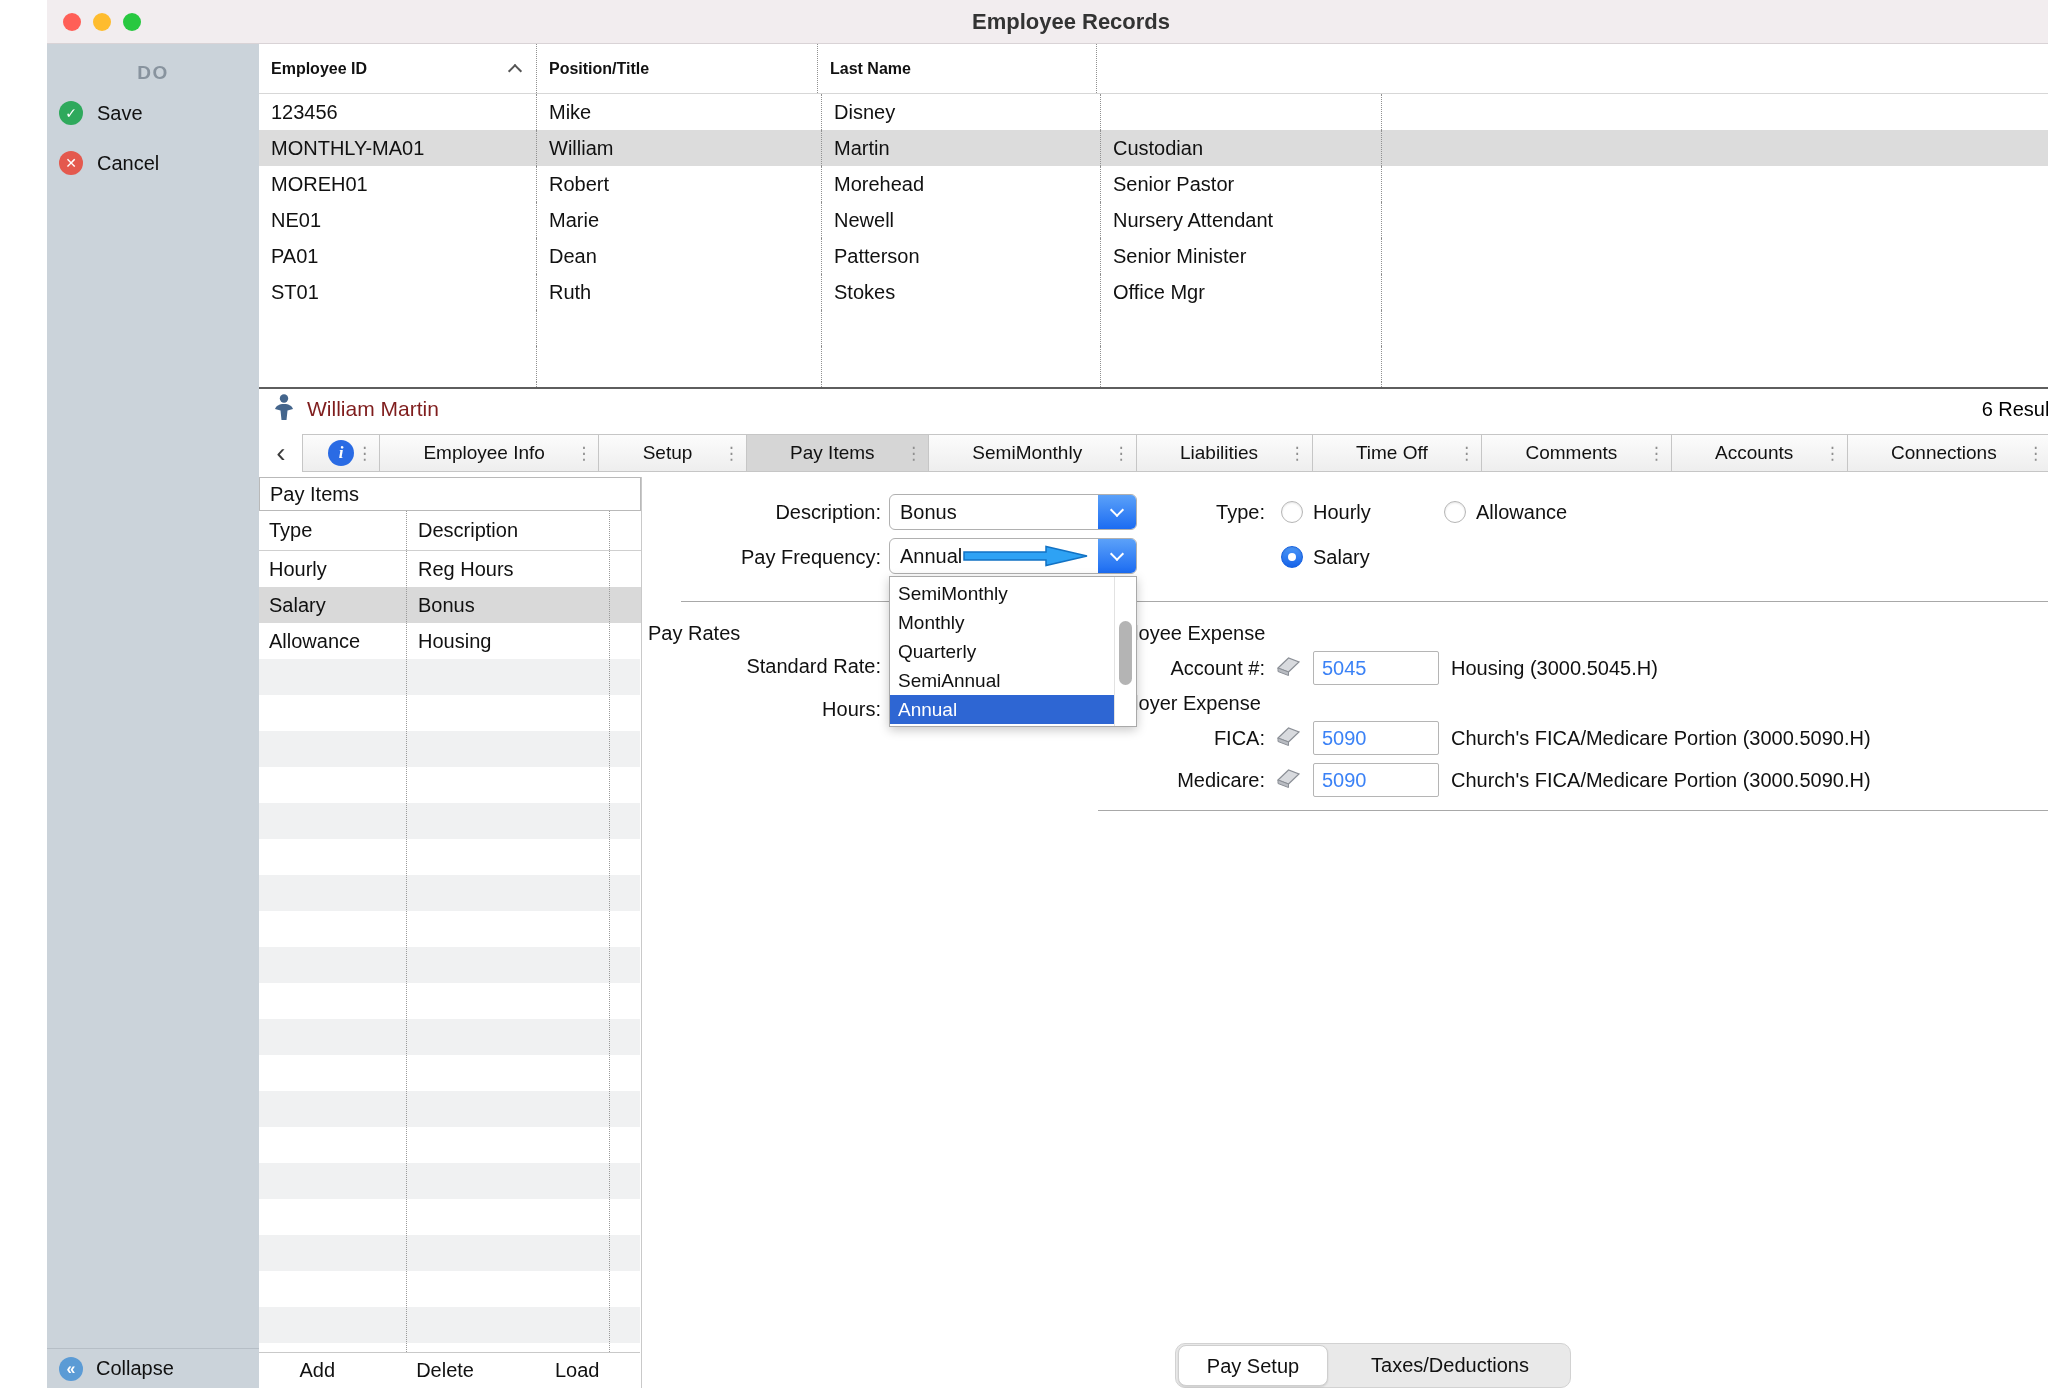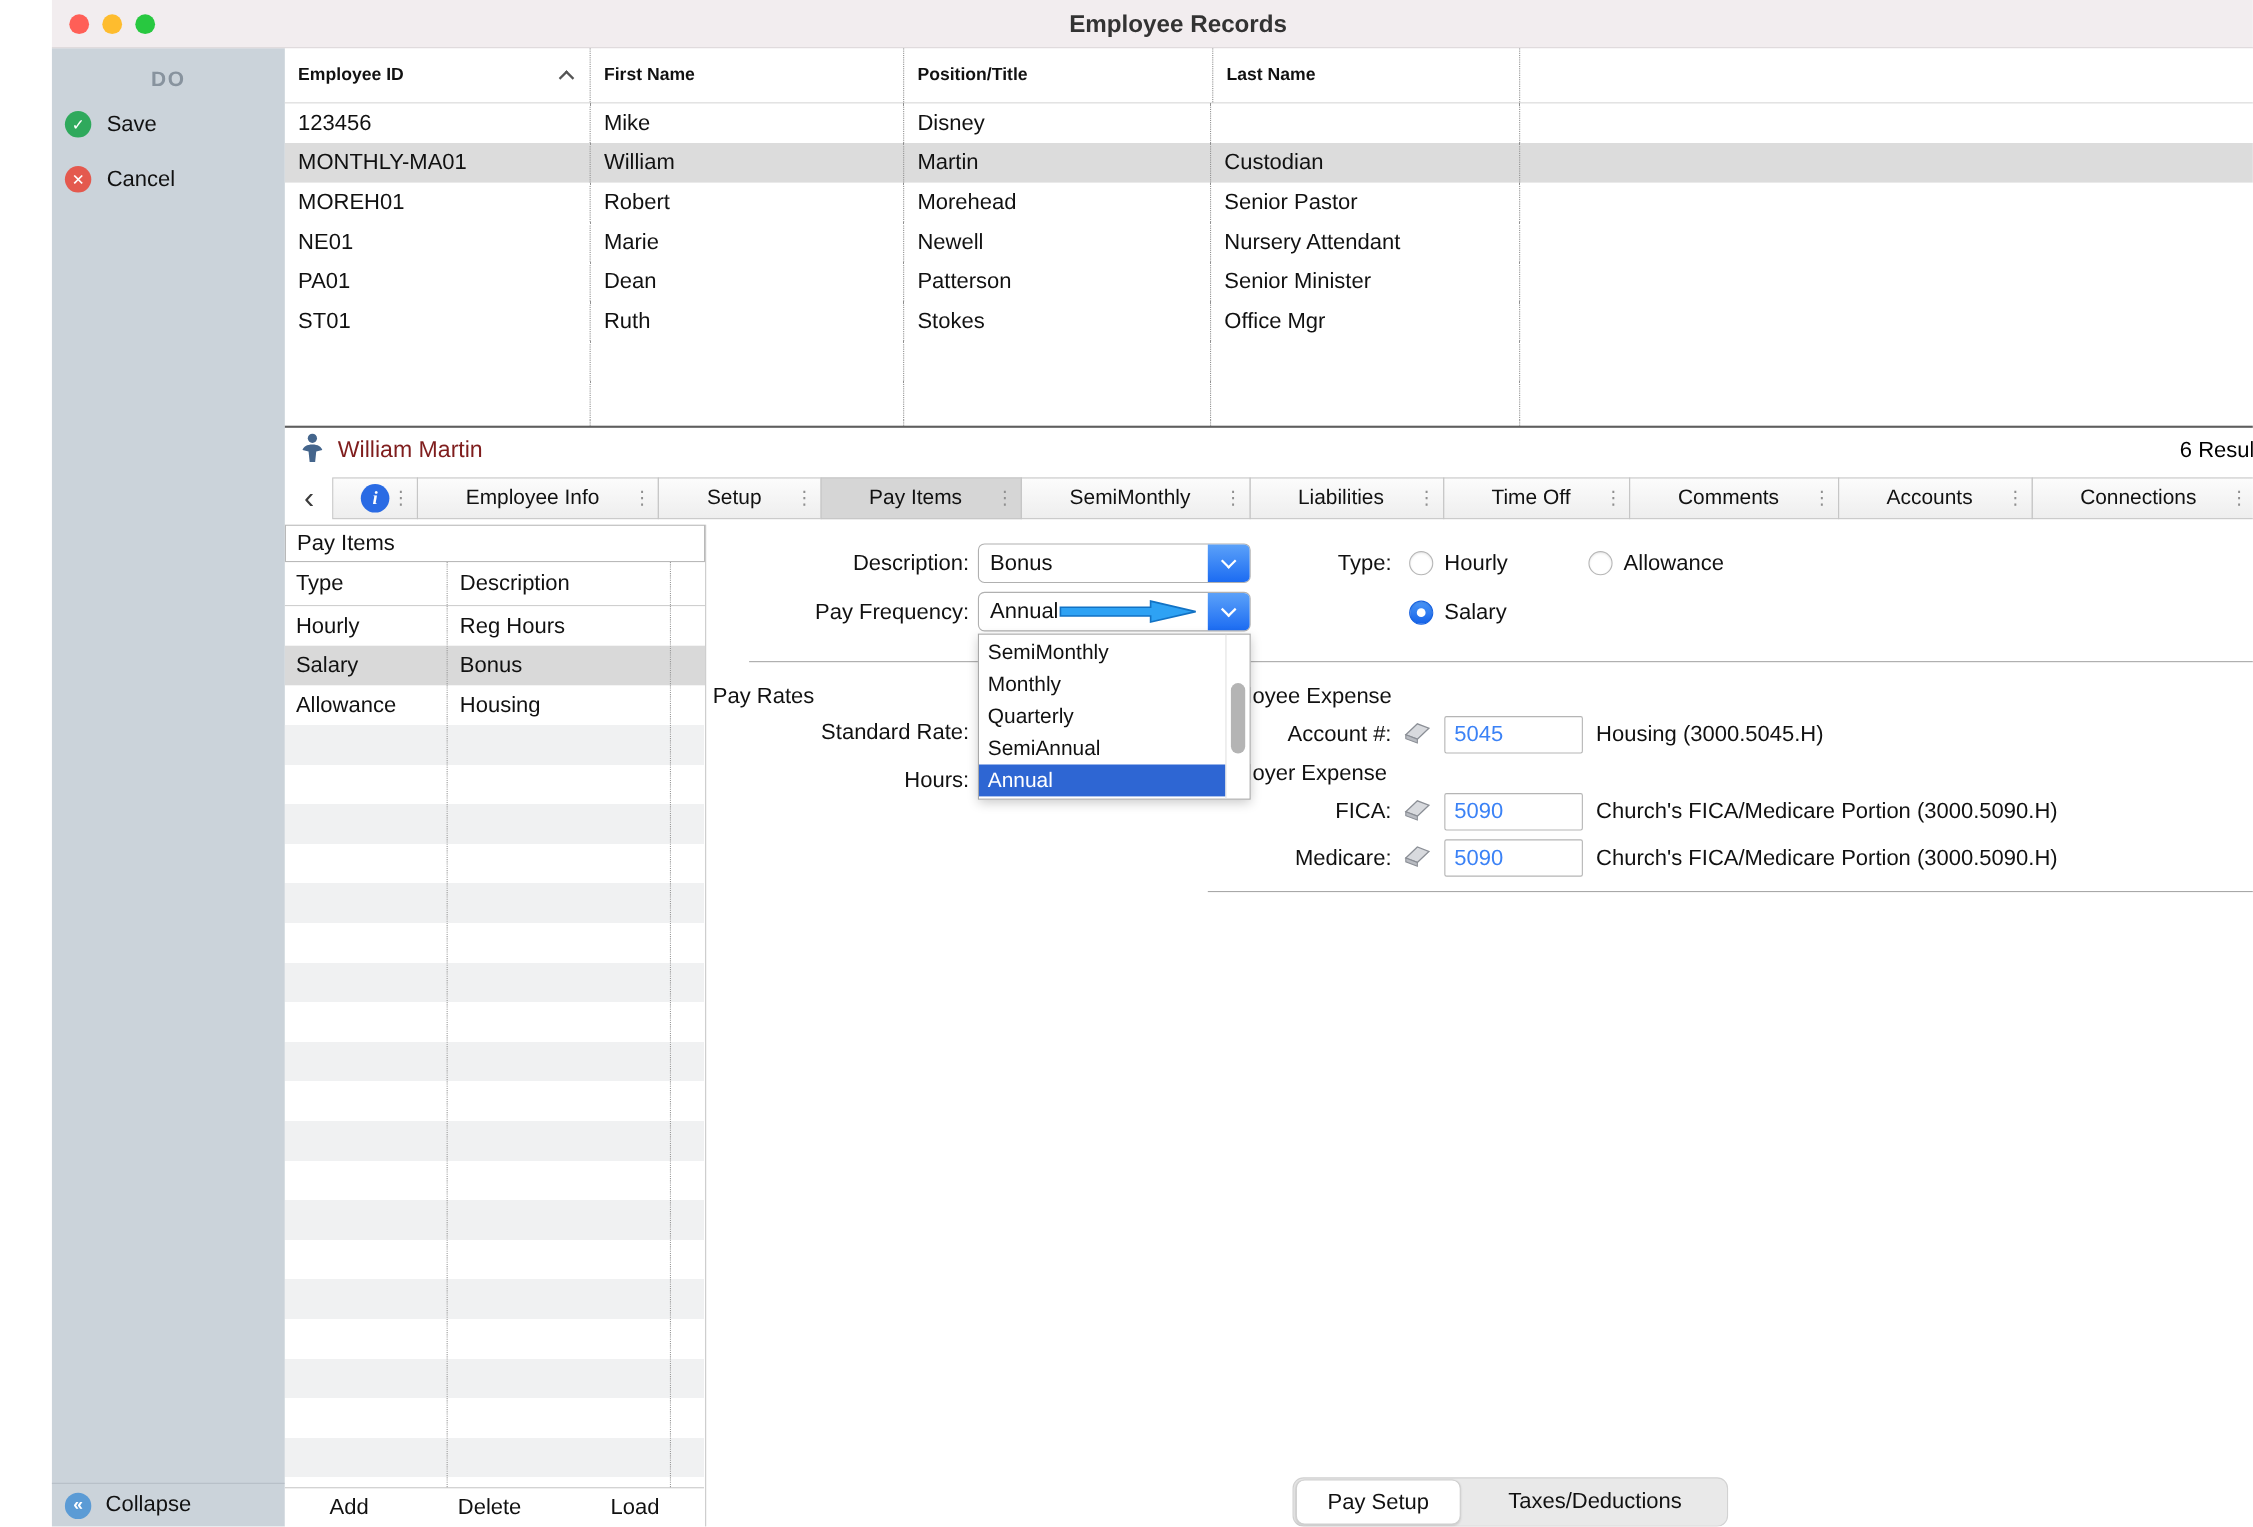--- a/index.html
+++ b/index.html
@@ -170,23 +170,20 @@
       <span>Collapse</span>
     </div>
   </div>
 
   <div class="emp-table">
     <div class="t-head">
       <div class="cell c-id">
         <span>Employee ID</span>
         <span class="sort-caret"></span>
       </div>
-      <div class="cell c-first">
-        <span>First Name</span>
-      </div>
       <div class="cell c-title">
         <span>Position/Title</span>
       </div>
       <div class="cell c-last">
         <span>Last Name</span>
       </div>
       <div class="cell c-extra"></div>
     </div>
 
     <div class="t-row">

